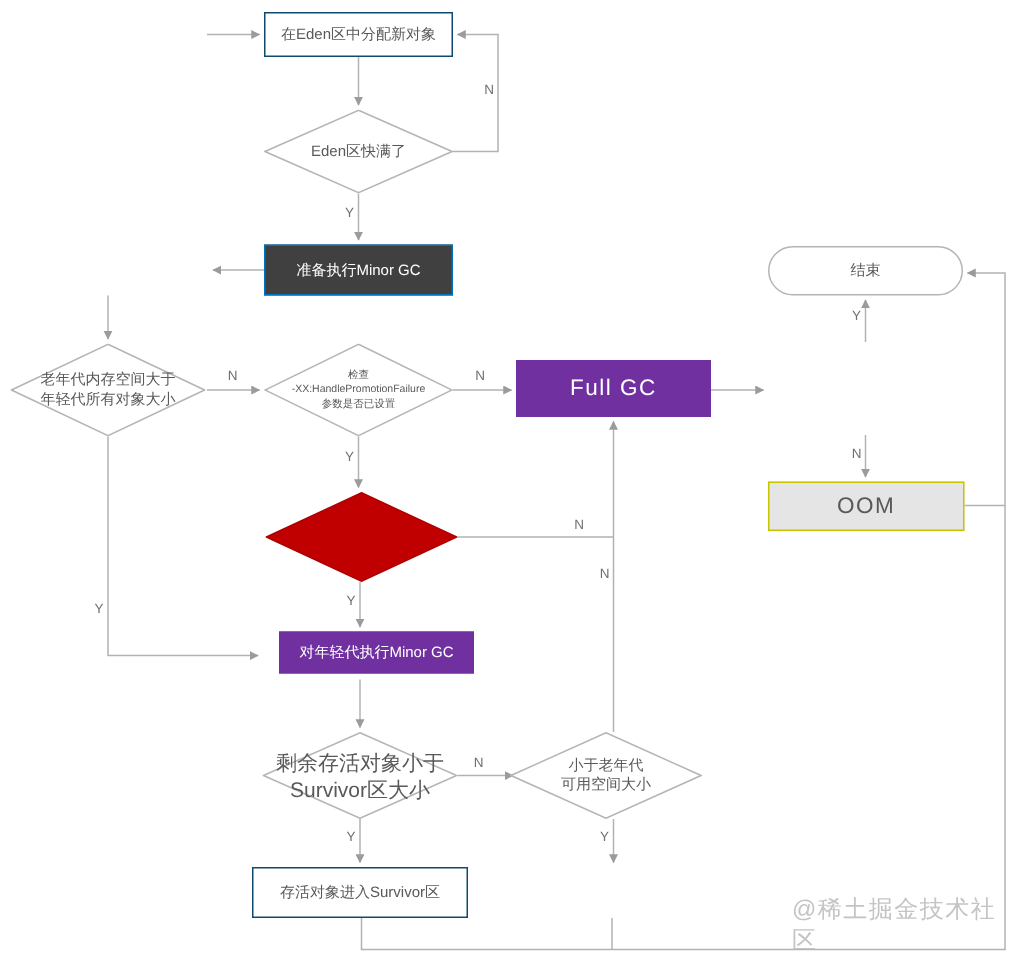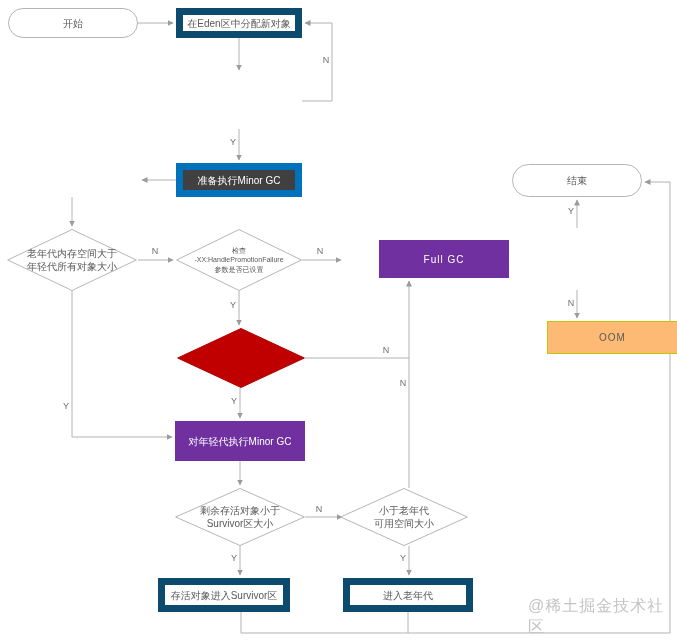--- a/index.html
+++ b/index.html
@@ -16,38 +16,38 @@
   .node {
     position:absolute;
     display:flex; align-items:center; justify-content:center;
     text-align:center;
     color:#595959;
     font-size:10px;
     line-height:1.3;
     box-sizing:border-box;
   }
   .node .label { white-space:pre-line; position:relative; z-index:1; }
-  .rect { background:#ffffff; border:7px solid #0c4a6e; }
+  .rect { background:#ffffff; border:1px solid #0c4a6e; }
   .oval { background:#ffffff; border:1px solid #b5b5b5; border-radius:999px; }
 
   .fill-blue   { background:#404040; border-color:#0072bc; color:#ffffff; }
   .fill-purple { background:#7030a0; border-color:#7030a0; color:#ffffff; }
-  .fill-yellow { background:#fdba74; border:1px solid #c9c400; color:#595959; letter-spacing:1px; }
+  .fill-yellow { background:#e5e5e5; border:1px solid #c9c400; color:#595959; letter-spacing:1px; }
 
   .diamond { background:transparent; border:none; }
   .diamond .shape { position:absolute; left:0; top:0; width:100%; height:100%; }
   .diamond polygon { fill:#ffffff; stroke:#b5b5b5; }
   .diamond.red polygon { fill:#c00000; stroke:#ae0000; }
   .diamond.red { color:#ffffff; }
 
   .fs7  { font-size:7px; }
   .fs75 { font-size:7.5px; }
-  .fs9  { font-size:10px; }
+  .fs9  { font-size:14px; }
   .fs95 { font-size:10px; }
-  .fs105{ font-size:10px; letter-spacing:1px;margin-left:35px; }
+  .fs105{ font-size:15px; letter-spacing:1px; }
 
   .blabel {
     position:absolute;
     transform:translate(-50%,-50%);
     font-size:9px;
     color:#6f6f6f;
     z-index:2;
     background:#ffffff;
     padding:0 1px;
     line-height:1;
@@ -89,49 +89,49 @@
     <polyline points="240,546 240,575" marker-end="url(#arr)"></polyline>
     <polyline points="409,546 409,575" marker-end="url(#arr)"></polyline>
     <polyline points="474,260 509,260" marker-end="url(#arr)"></polyline>
     <polyline points="577,228 577,200" marker-end="url(#arr)"></polyline>
     <polyline points="577,290 577,318" marker-end="url(#arr)"></polyline>
     <polyline points="241,612 241,633 670,633 670,182 645,182" marker-end="url(#arr)"></polyline>
     <polyline points="408,612 408,633"></polyline>
     <polyline points="643,337 670,337"></polyline>
   </svg>
 
-  <div class="node oval" style="left:8px;top:8px;width:130px;height:30px">
-    <span class="label">开始</span>
-  </div>
   <div class="node oval" style="left:512px;top:164px;width:130px;height:33px">
     <span class="label">结束</span>
   </div>
 
   <div class="node rect" style="left:176px;top:8px;width:126px;height:30px">
     <span class="label">在Eden区中分配新对象</span>
   </div>
   <div class="node rect fill-blue" style="left:176px;top:163px;width:126px;height:34px">
     <span class="label">准备执行Minor GC</span>
   </div>
   <div class="node rect fill-purple fs105" style="left:344px;top:240px;width:130px;height:38px">
     <span class="label">Full GC</span>
   </div>
   <div class="node rect fill-yellow fs105" style="left:512px;top:321px;width:131px;height:33px">
     <span class="label">OOM</span>
   </div>
-  <div class="node rect fill-purple" style="left:175px;top:421px;width:130px;height:40px">
+  <div class="node rect fill-purple" style="left:186px;top:421px;width:130px;height:28px">
     <span class="label">对年轻代执行Minor GC</span>
   </div>
-  <div class="node rect" style="left:158px;top:578px;width:132px;height:34px">
+  <div class="node rect" style="left:168px;top:578px;width:144px;height:34px">
     <span class="label">存活对象进入Survivor区</span>
   </div>
-  <div class="node rect" style="left:343px;top:578px;width:130px;height:34px">
-    <span class="label">进入老年代</span>
+
+  <div class="node diamond" style="left:176px;top:73px;width:126px;height:56px">
+    <svg class="shape" viewBox="0 0 100 60" preserveAspectRatio="none" aria-hidden="true">
+        <polygon points="50,0.5 99.5,30 50,59.5 0.5,30" vector-effect="non-scaling-stroke"></polygon>
+      </svg>
+    <span class="label">Eden区快满了</span>
   </div>
-
   <div class="node diamond fs95" style="left:7px;top:229px;width:130px;height:62px">
     <svg class="shape" viewBox="0 0 100 60" preserveAspectRatio="none" aria-hidden="true">
         <polygon points="50,0.5 99.5,30 50,59.5 0.5,30" vector-effect="non-scaling-stroke"></polygon>
       </svg>
     <span class="label">老年代内存空间大于
 年轻代所有对象大小</span>
   </div>
   <div class="node diamond fs7" style="left:176px;top:229px;width:126px;height:62px">
     <svg class="shape" viewBox="0 0 100 60" preserveAspectRatio="none" aria-hidden="true">
         <polygon points="50,0.5 99.5,30 50,59.5 0.5,30" vector-effect="non-scaling-stroke"></polygon>

